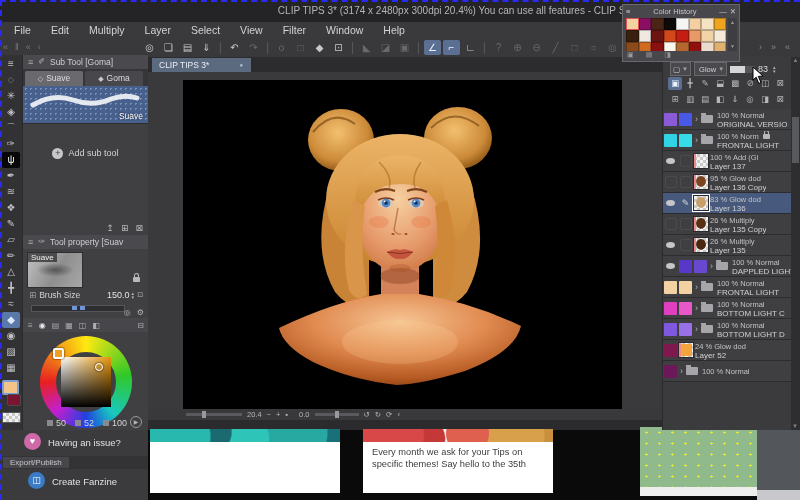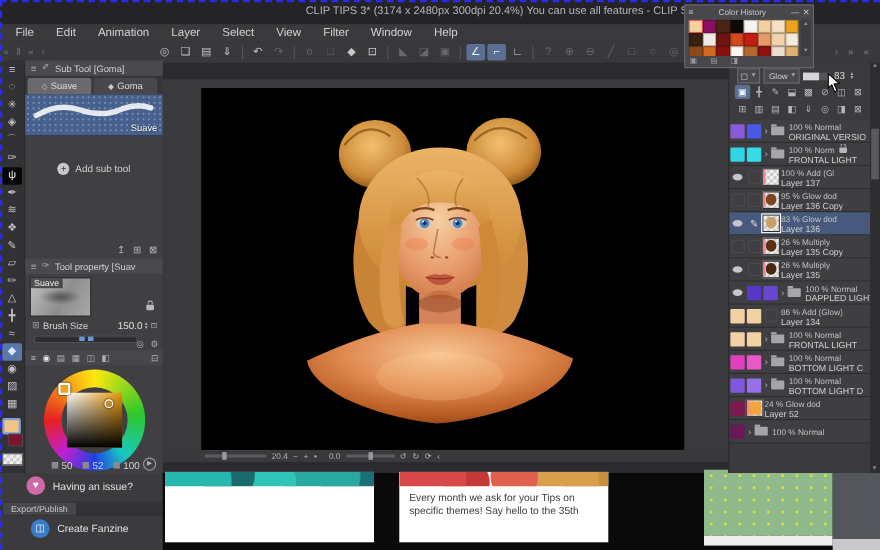--- a/index.html
+++ b/index.html
@@ -172,21 +172,21 @@
   <div class="abs" id="rec-top"></div>
   <div class="abs" id="rec-left"></div>
 
   <div class="abs" id="titlebar">
     <span>CLIP TIPS 3* (3174 x 2480px 300dpi 20.4%)  You can use all features - CLIP STUDIO PAINT PRO</span>
   </div>
 
   <div class="abs" id="menubar">
       <div class="menu-item">File</div>
       <div class="menu-item">Edit</div>
-      <div class="menu-item">Animation</div>
+      <div class="menu-item">Multiply</div>
       <div class="menu-item">Layer</div>
       <div class="menu-item">Select</div>
       <div class="menu-item">View</div>
       <div class="menu-item">Filter</div>
       <div class="menu-item">Window</div>
       <div class="menu-item">Help</div>
     </div>
 
   <div class="abs" id="cmdbar">
     <div id="cmd-left">
@@ -225,20 +225,26 @@
         <div class="tb-ic dim">○</div>
         <div class="tb-ic dim">◎</div>
       </div>
     <div id="cmd-right">
         <span>›</span>
         <span>»</span>
         <span>«</span>
       </div>
   </div>
 
+  <div class="abs" id="tabbar">
+    <div class="doc-tab">
+      <span>CLIP TIPS 3*</span>
+      <span class="tab-dot">●</span>
+    </div>
+  </div>
 
   <div class="abs" id="toolstrip">
     <div id="ts-icons" style="display:flex;flex-direction:column;align-items:center">
         <div class="ts-ic">≡</div>
         <div class="ts-ic">◌</div>
         <div class="ts-ic">✳</div>
         <div class="ts-ic">◈</div>
         <div class="ts-ic">⌒</div>
         <div class="ts-ic">✑</div>
         <div class="ts-ic sel-dark">ψ</div>
@@ -610,35 +616,20 @@
             <div class="l2">DAPPLED LIGHT C</div>
           </div>
         </div>
         <div class="lrow">
           <div class="lc">
             <span class="cbox" style="background: rgb(242, 210, 162);"></span>
           </div>
           <div class="lc">
             <span class="cbox" style="background: rgb(242, 210, 162);"></span>
           </div>
-          <div class="lc">
-            <span class="slot"></span>
-          </div>
-          <div class="ltext">
-            <div class="l1">86 % Add (Glow)</div>
-            <div class="l2">Layer 134</div>
-          </div>
-        </div>
-        <div class="lrow">
-          <div class="lc">
-            <span class="cbox" style="background: rgb(242, 210, 162);"></span>
-          </div>
-          <div class="lc">
-            <span class="cbox" style="background: rgb(242, 210, 162);"></span>
-          </div>
           <span class="arrow">›</span>
           <span class="folderic"></span>
           <div class="ltext">
             <div class="l1">100 % Normal</div>
             <div class="l2">FRONTAL LIGHT</div>
           </div>
         </div>
         <div class="lrow">
           <div class="lc">
             <span class="cbox" style="background: rgb(224, 64, 192);"></span>

